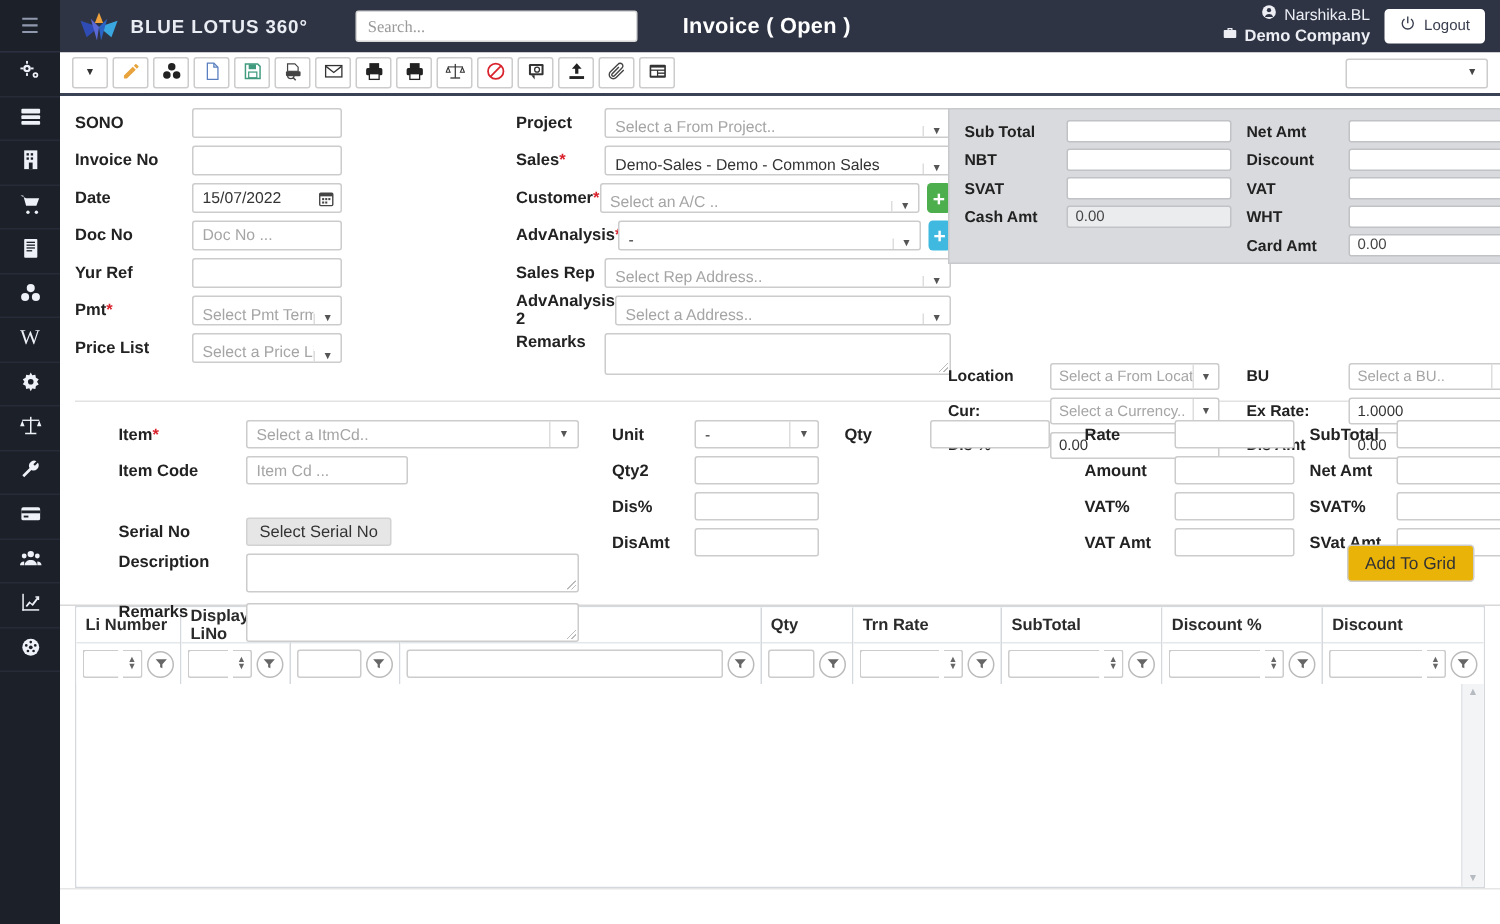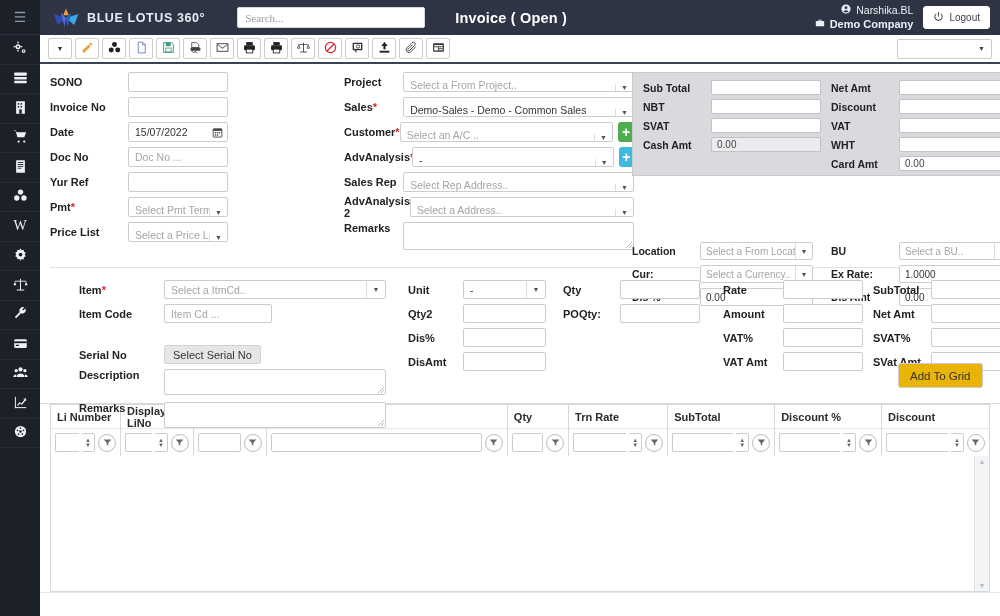--- a/index.html
+++ b/index.html
@@ -828,26 +828,20 @@
         </div>
       </div>
 
       <div class="grp-qty">
         <div class="it-row">
           <span class="it-lbl">Qty</span>
           <div class="it-inp w80">
               <span></span>
             </div>
         </div>
-        <div class="it-row">
-          <span class="it-lbl">POQty:</span>
-          <div class="it-inp w80">
-              <span></span>
-            </div>
-        </div>
       </div>
 
       <div class="grp-rate">
         <div class="it-row">
           <span class="it-lbl">Rate</span>
           <div class="it-inp w80">
               <span></span>
             </div>
         </div>
         <div class="it-row">

